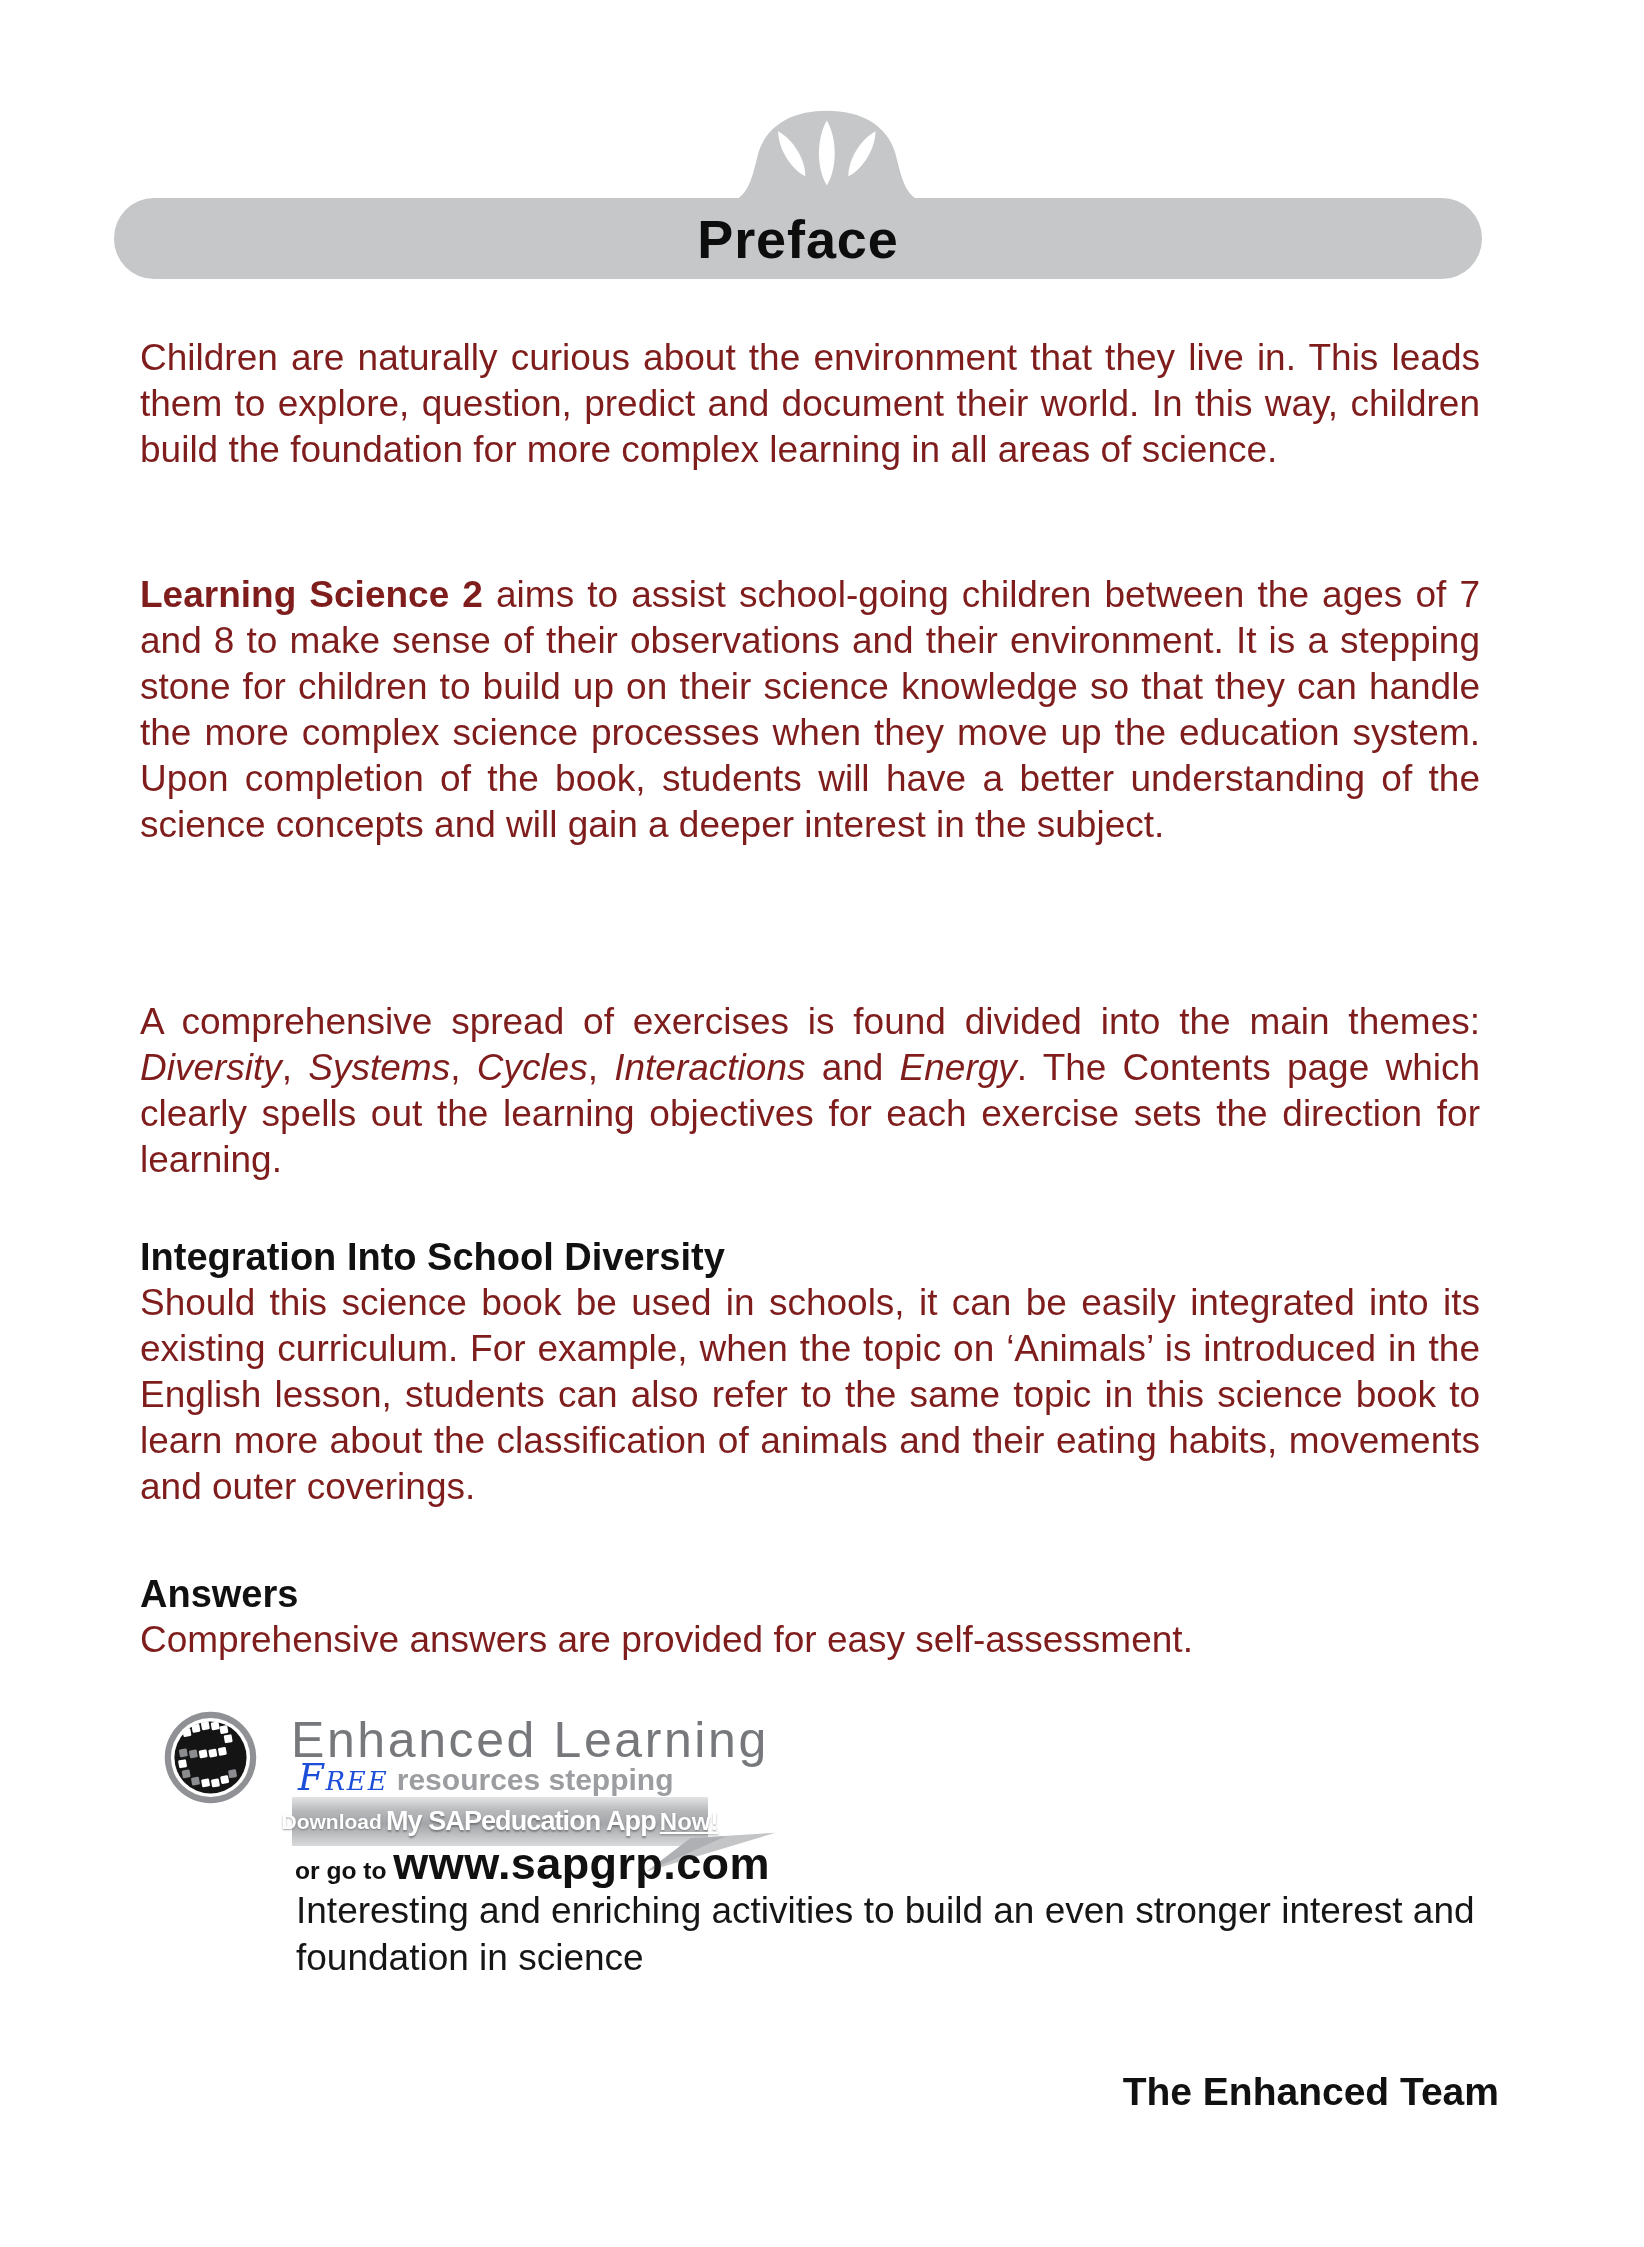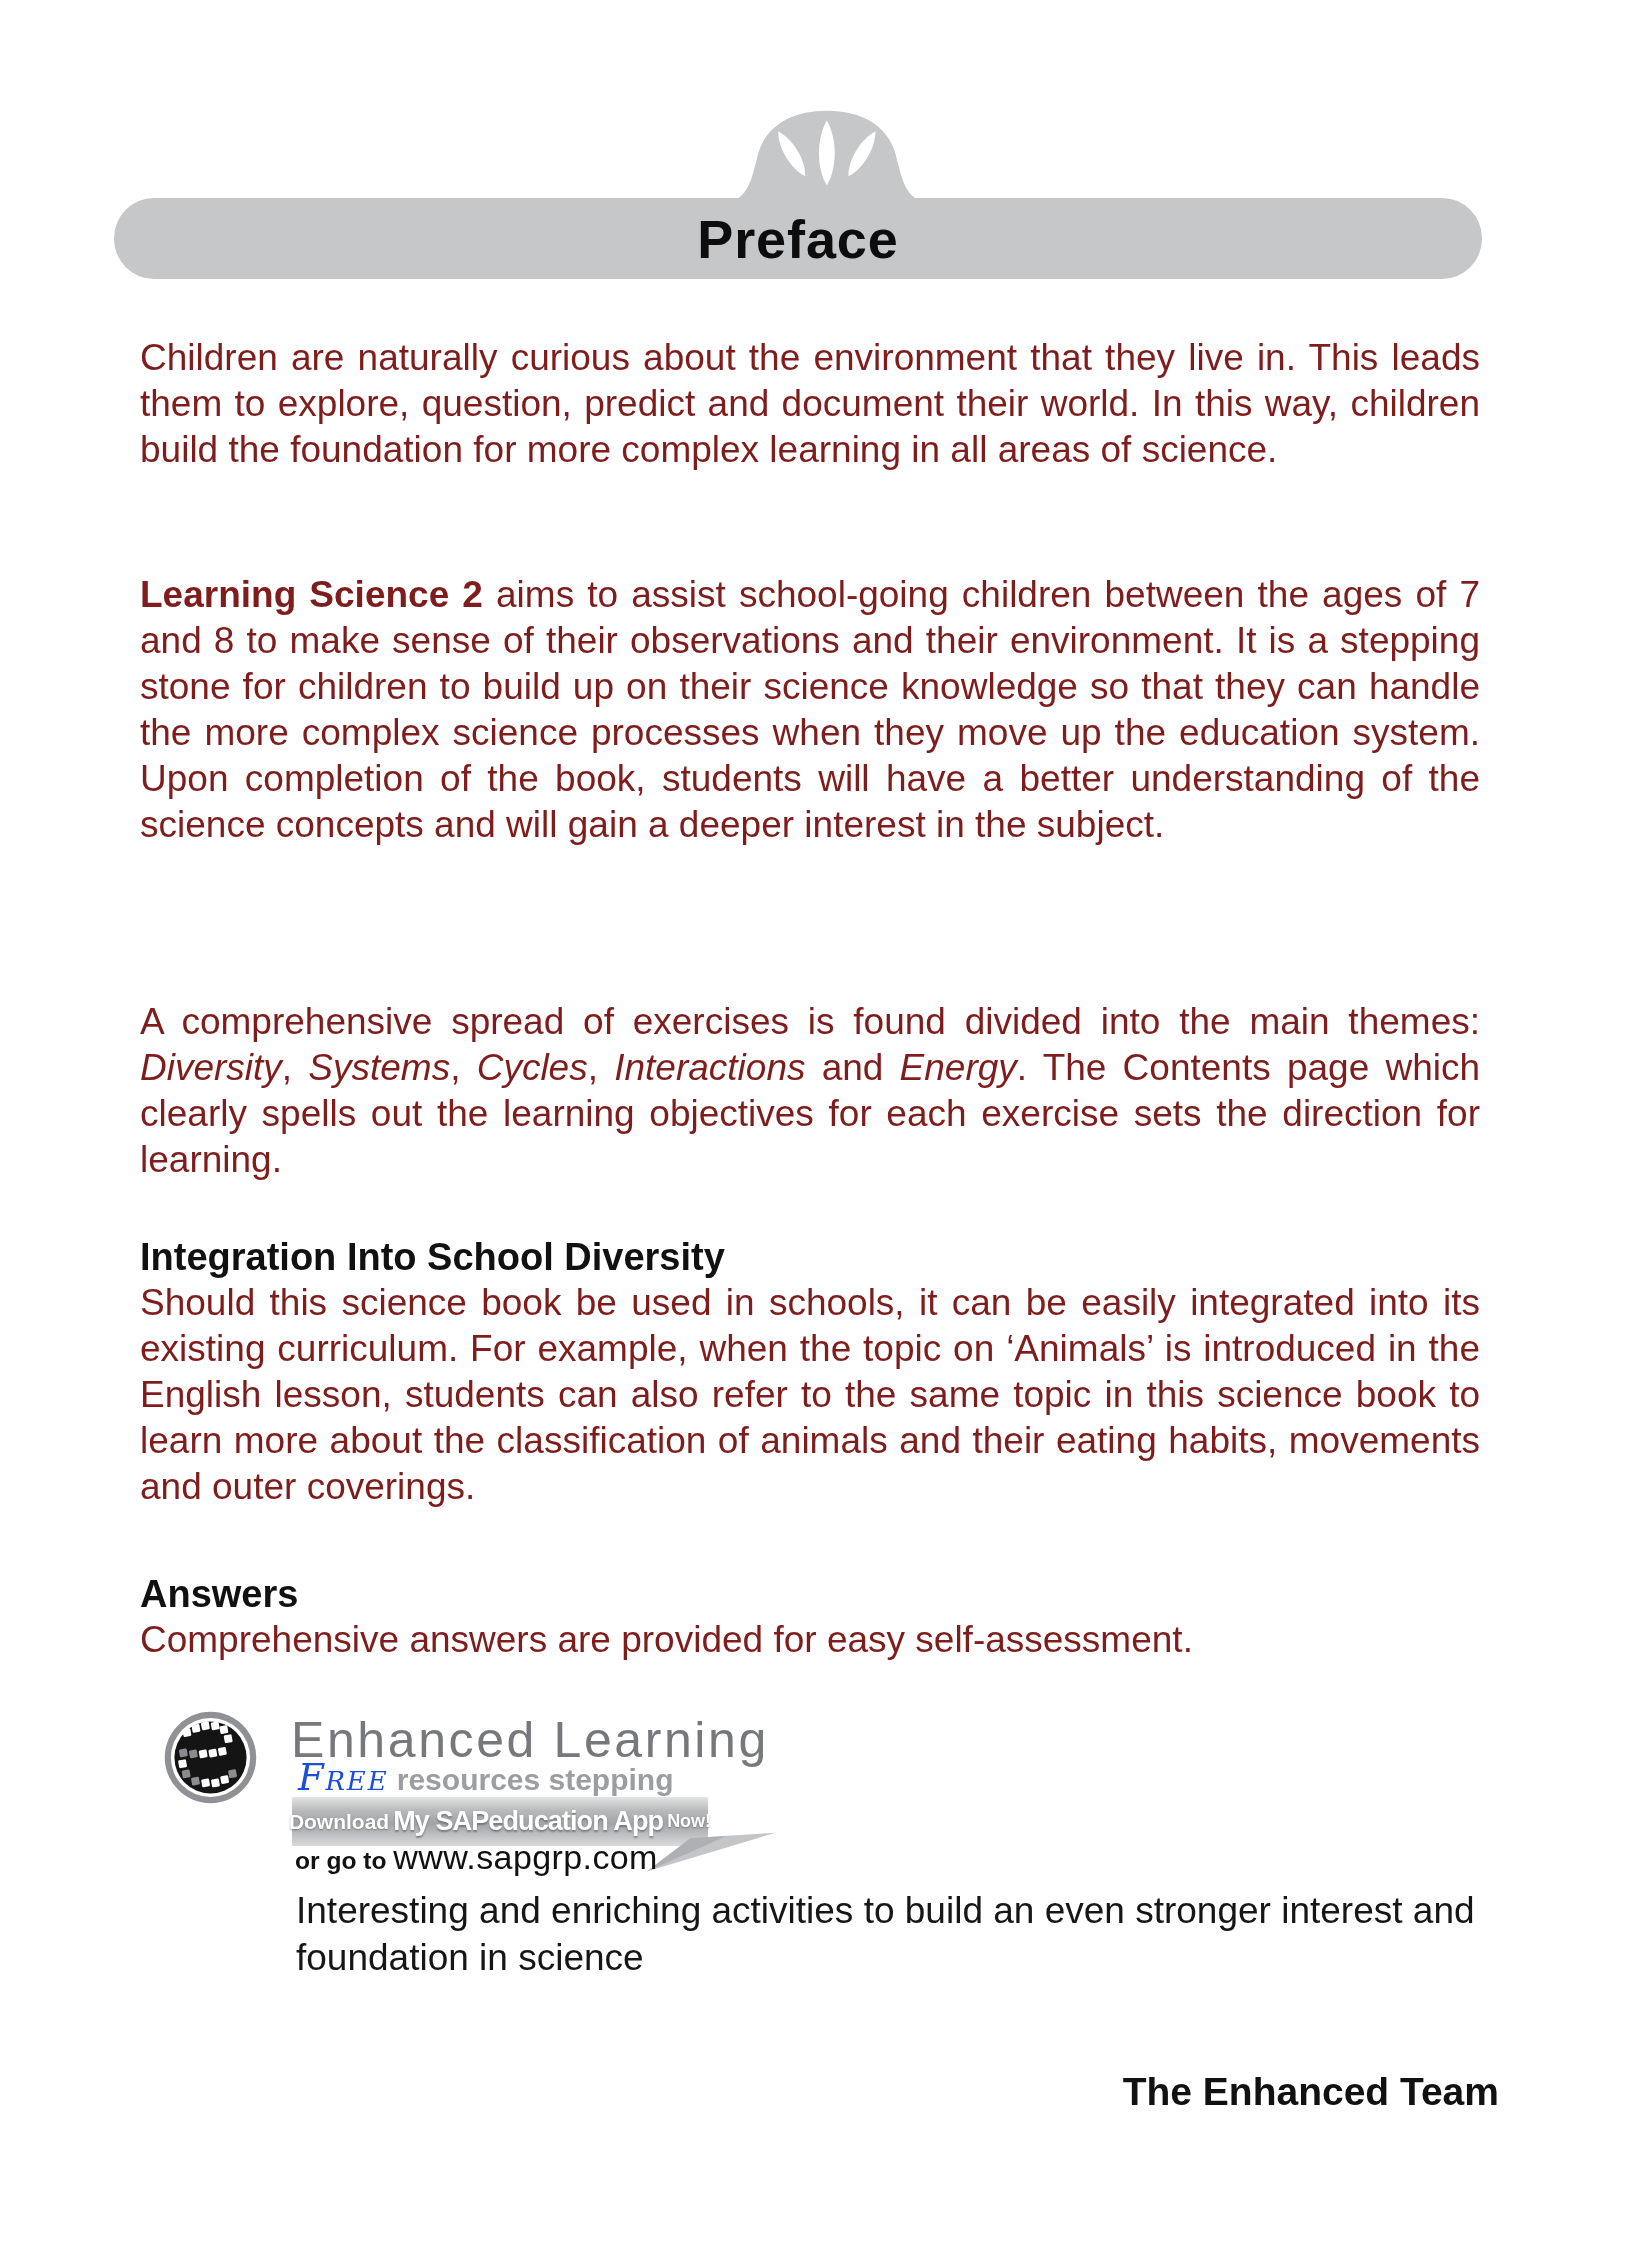--- a/index.html
+++ b/index.html
@@ -48,25 +48,25 @@
   .free-rest{font-weight:bold;color:#9b9da0;}
   .app-button{
     position:absolute;left:292px;top:1797px;width:416px;height:49px;
     border-radius:1px;
     background:linear-gradient(180deg,#e3e4e5 0%,#b7b9bb 28%,#a2a4a7 55%,#c8c9cb 85%,#d8d9da 100%);
     display:flex;align-items:center;justify-content:center;gap:4px;
     white-space:nowrap;
   }
   .app-button .dl{font-size:21px;font-weight:bold;color:#ffffff;text-shadow:0 0.9px 1.8px rgba(80,80,80,.55);}
   .app-button .app{font-size:27px;font-weight:bold;letter-spacing:-0.9px;color:#ffffff;text-shadow:0 1.8px 1.8px rgba(80,80,80,.55);}
-  .app-button .now{font-size:18px;font-weight:bold;color:#ffffff;text-shadow:0 0.9px 1.8px rgba(80,80,80,.55);}
+  .app-button .now{font-size:24px;font-weight:bold;color:#ffffff;text-shadow:0 0.9px 1.8px rgba(80,80,80,.55);text-decoration:underline;}
   .bubble-tail{position:absolute;left:645px;top:1831px;}
   .goto-line{position:absolute;left:295px;top:1838px;white-space:nowrap;}
   .goto-prefix{font-size:24.6px;font-weight:bold;color:#111111;}
-  .goto-url{font-size:34px;font-weight:normal;color:#111111;letter-spacing:0.4px;}
+  .goto-url{font-size:45px;font-weight:bold;color:#111111;letter-spacing:0.4px;}
   .tagline{
     position:absolute;left:296px;top:1887px;width:1194px;
     font-size:37px;line-height:47px;color:#161616;text-align:left;
   }
   
   .signoff{
     position:absolute;right:145px;top:2070px;
     font-size:39px;font-weight:bold;color:#111111;
   }
 </style>

